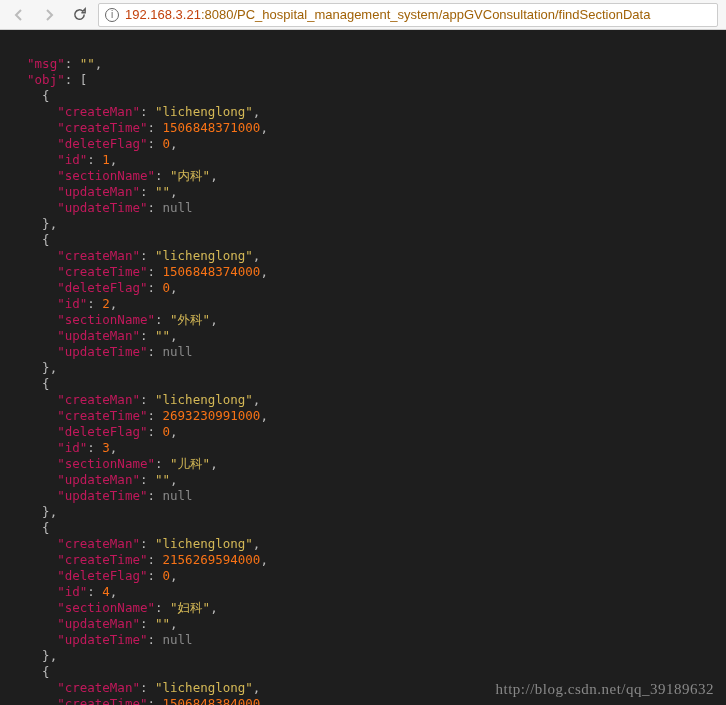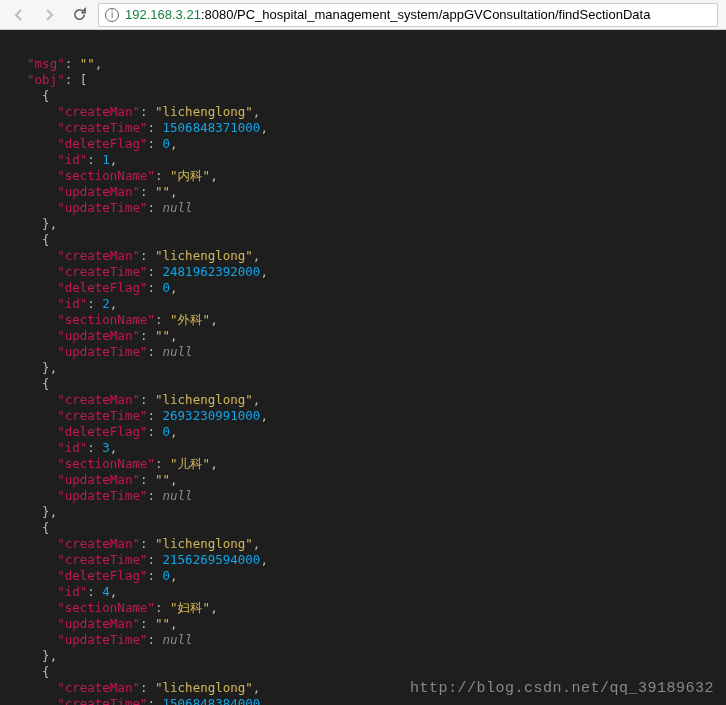--- a/index.html
+++ b/index.html
@@ -49,46 +49,46 @@
   border: 1px solid #666;
   border-radius: 50%;
   display: inline-flex;
   align-items: center;
   justify-content: center;
   font-size: 10px;
   color: #666;
   margin-right: 6px;
   flex-shrink: 0;
 }
-.url-host { color: #15803d; }
-.url-path { color: #000000; }
+.url-host { color: #c2410c; }
+.url-path { color: #a16207; }
 .json-view {
   background: #1e1e1e;
   height: 675px;
   padding: 10px 0 10px 12px;
   font-family: Consolas, Menlo, monospace;
   font-size: 12.5px;
   line-height: 16px;
   color: #d4d4d4;
   overflow: hidden;
   white-space: pre;
   position: relative;
 }
 .k { color: #c2185b; }
 .s { color: #d4b856; }
-.n { color: #0ea5e9; }
+.n { color: #f97316; }
 .p { color: #bbb; }
-.nl { color: #888; font-style: italic; }
+.nl { color: #888; }
 .watermark {
   position: absolute;
   right: 12px;
   bottom: 8px;
   color: #888;
   font-size: 15px;
-  font-family: Liberation Mono, monospace;
+  font-family: Liberation Serif, serif;
   letter-spacing: 0.5px;
 }
 </style>
 </head>
 <body>
 
 <div class="toolbar">
   <div class="nav-btn disabled">
     <svg width="16" height="16" viewBox="0 0 16 16">
         <path d="M10 3 L5 8 L10 13" stroke="currentColor" stroke-width="2" fill="none"></path>
@@ -118,21 +118,21 @@
       <span class="k">"createMan"</span><span class="p">: </span><span class="s">"lichenglong"</span><span class="p">,</span>
       <span class="k">"createTime"</span><span class="p">: </span><span class="n">1506848371000</span><span class="p">,</span>
       <span class="k">"deleteFlag"</span><span class="p">: </span><span class="n">0</span><span class="p">,</span>
       <span class="k">"id"</span><span class="p">: </span><span class="n">1</span><span class="p">,</span>
       <span class="k">"sectionName"</span><span class="p">: </span><span class="s">"内科"</span><span class="p">,</span>
       <span class="k">"updateMan"</span><span class="p">: </span><span class="s">""</span><span class="p">,</span>
       <span class="k">"updateTime"</span><span class="p">: </span><span class="nl">null</span>
     <span class="p">},</span>
     <span class="p">{</span>
       <span class="k">"createMan"</span><span class="p">: </span><span class="s">"lichenglong"</span><span class="p">,</span>
-      <span class="k">"createTime"</span><span class="p">: </span><span class="n">2481962392000</span><span class="p">,</span>
+      <span class="k">"createTime"</span><span class="p">: </span><span class="n">1506848374000</span><span class="p">,</span>
       <span class="k">"deleteFlag"</span><span class="p">: </span><span class="n">0</span><span class="p">,</span>
       <span class="k">"id"</span><span class="p">: </span><span class="n">2</span><span class="p">,</span>
       <span class="k">"sectionName"</span><span class="p">: </span><span class="s">"外科"</span><span class="p">,</span>
       <span class="k">"updateMan"</span><span class="p">: </span><span class="s">""</span><span class="p">,</span>
       <span class="k">"updateTime"</span><span class="p">: </span><span class="nl">null</span>
     <span class="p">},</span>
     <span class="p">{</span>
       <span class="k">"createMan"</span><span class="p">: </span><span class="s">"lichenglong"</span><span class="p">,</span>
       <span class="k">"createTime"</span><span class="p">: </span><span class="n">2693230991000</span><span class="p">,</span>
       <span class="k">"deleteFlag"</span><span class="p">: </span><span class="n">0</span><span class="p">,</span>

